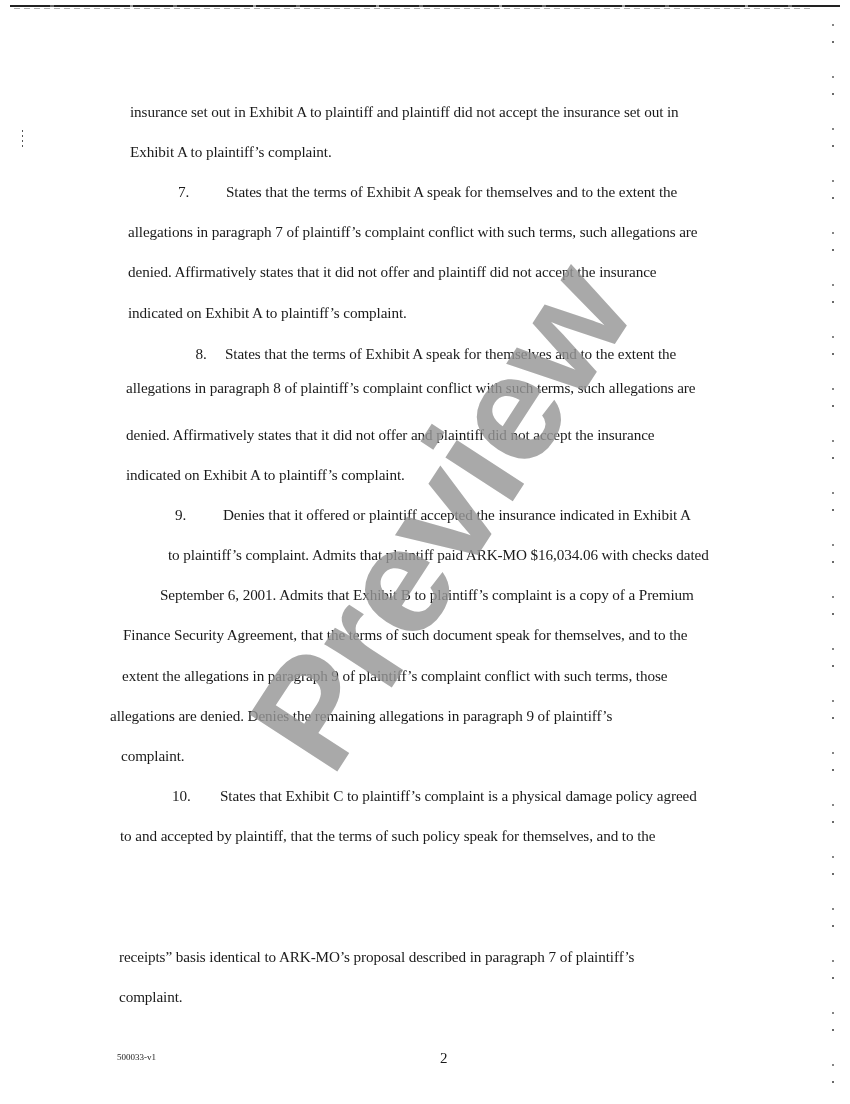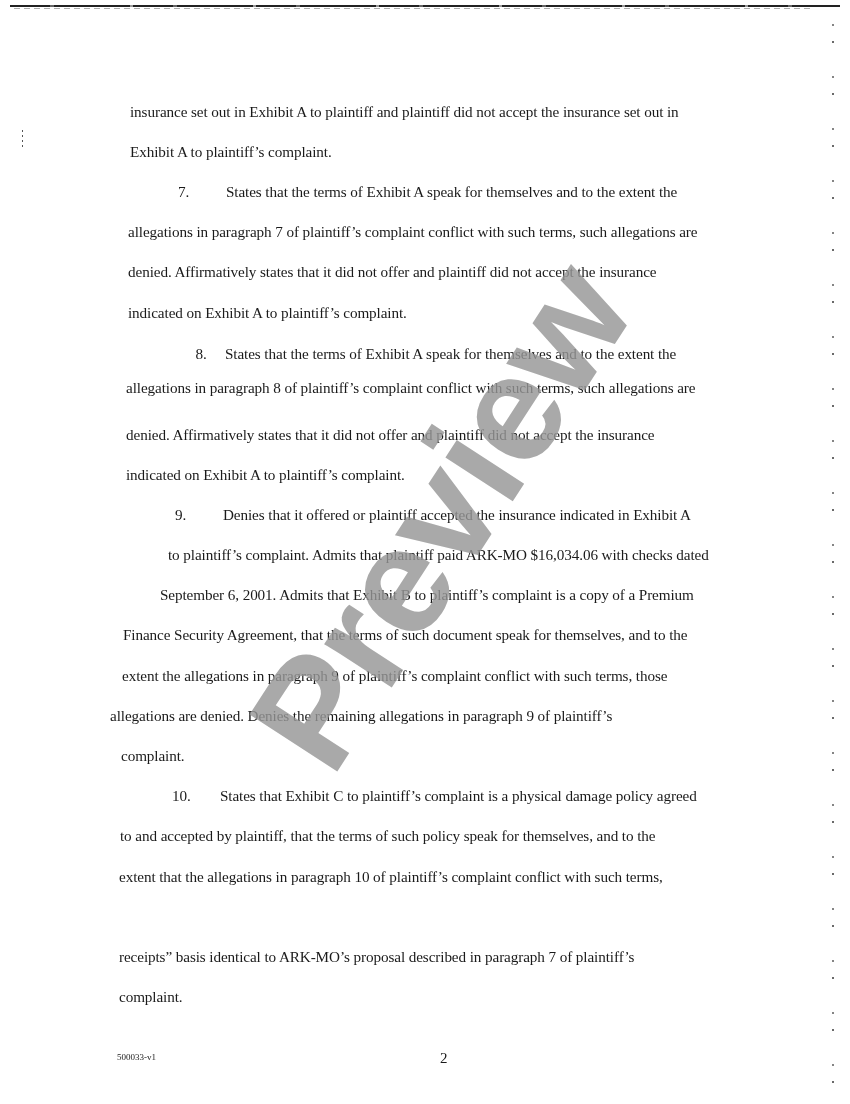--- a/index.html
+++ b/index.html
@@ -120,21 +120,20 @@
     <div class="line" style="left: 126px; top: 466px;"><span>indicated on Exhibit A to plaintiff’s complaint.</span></div>
     <div class="line" style="left: 175px; top: 506px;"><span class="num">9.</span><span>Denies that it offered or plaintiff accepted the insurance indicated in Exhibit A</span></div>
     <div class="line" style="left: 124px; top: 546px; margin-left: 44px;"><span>to plaintiff’s complaint.  Admits that plaintiff paid ARK-MO $16,034.06 with checks dated</span></div>
     <div class="line" style="left: 123px; top: 586px; margin-left: 37px;"><span>September 6, 2001.  Admits that Exhibit B to plaintiff’s complaint is a copy of a Premium</span></div>
     <div class="line" style="left: 123px; top: 626px;"><span>Finance Security Agreement, that the terms of such document speak for themselves, and to the</span></div>
     <div class="line" style="left: 122px; top: 667px;"><span>extent the allegations in paragraph 9 of plaintiff’s complaint conflict with such terms, those</span></div>
     <div class="line" style="left: 110px; top: 707px; text-align: center;"><span>allegations are denied.  Denies the remaining allegations in paragraph 9 of plaintiff’s</span></div>
     <div class="line" style="left: 121px; top: 747px;"><span>complaint.</span></div>
     <div class="line" style="left: 172px; top: 787px;"><span class="num">10.</span><span>States that Exhibit C to plaintiff’s complaint is a physical damage policy agreed</span></div>
     <div class="line" style="left: 120px; top: 827px;"><span>to and accepted by plaintiff, that the terms of such policy speak for themselves, and to the</span></div>
-    <div class="line" style="left: 119px; top: 868px;"><span>extent that the allegations in paragraph 10 of plaintiff’s complaint conflict with such terms,</span></div>
     <div class="line" style="left: 119px; top: 948px;"><span>receipts” basis identical to ARK-MO’s proposal described in paragraph 7 of plaintiff’s</span></div>
     <div class="line" style="left: 119px; top: 988px;"><span>complaint.</span></div>
   </div>
 
 <div class="footer-id">500033-v1</div>
 <div class="footer-page">2</div>
 
 <div class="watermark">Preview</div>
 
 </body></html>

